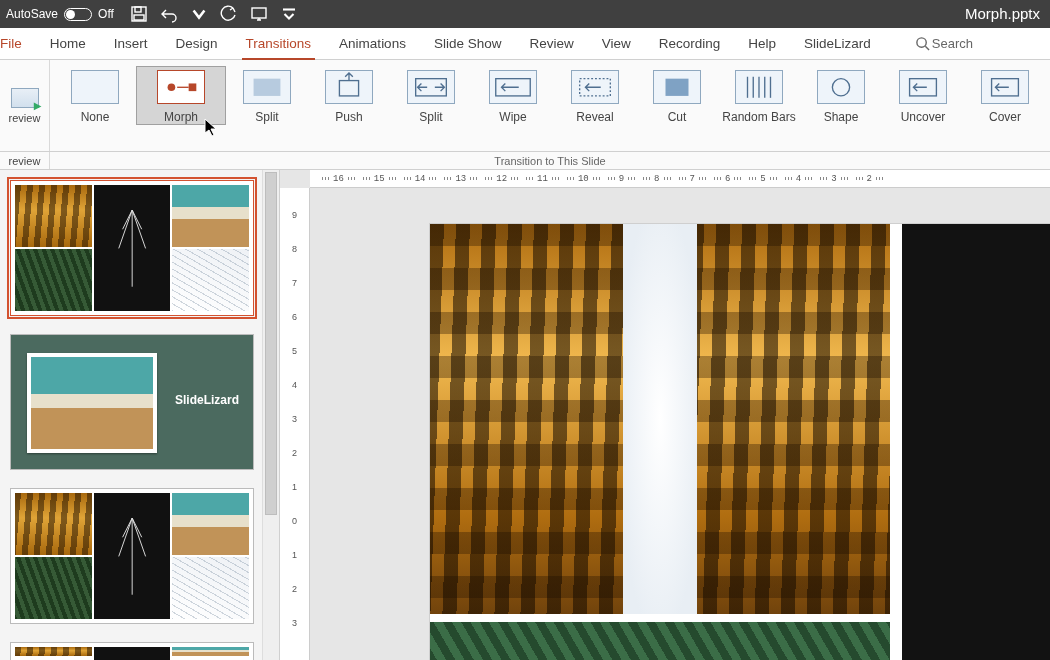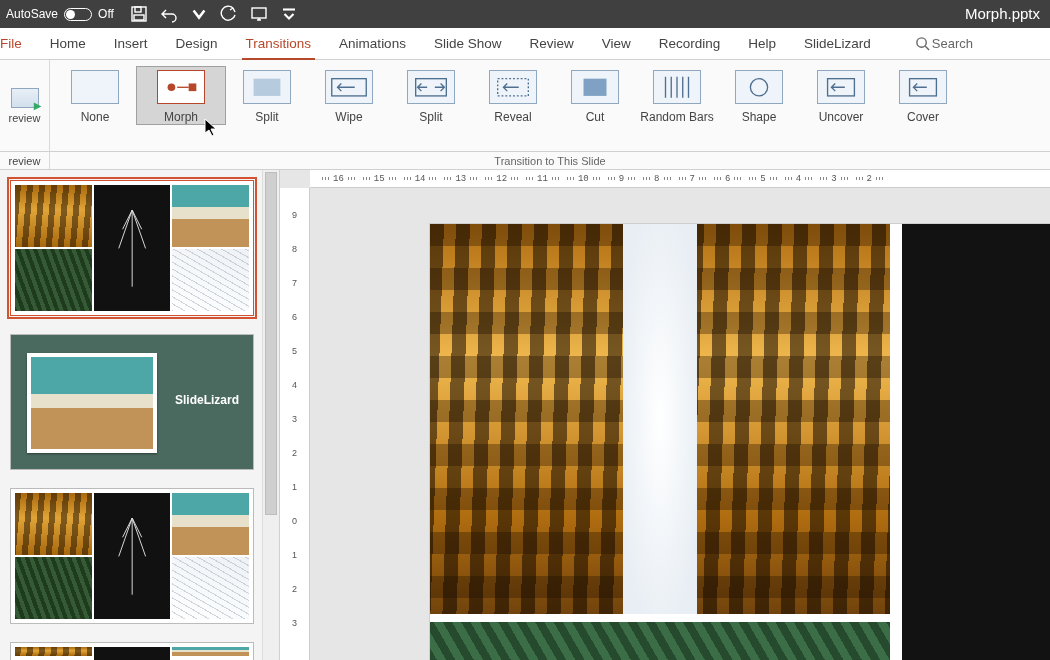--- a/index.html
+++ b/index.html
@@ -413,34 +413,43 @@
         <div class="thumb">
           <svg viewBox="0 0 48 34">
               <rect x="10" y="8" width="28" height="18" fill="#7fa2c4" stroke="none" opacity=".5"></rect>
             </svg>
         </div>
         <span>Split</span>
       </div>
       <div class="trans-item">
         <div class="thumb">
           <svg viewBox="0 0 48 34">
+              <rect x="14" y="10" width="20" height="16"></rect>
+              <path d="M24 10 V2 M20 6 L24 2 L28 6"></path>
+            </svg>
+        </div>
+        <span>Push</span>
+      </div>
+      <div class="trans-item">
+        <div class="thumb">
+          <svg viewBox="0 0 48 34">
+              <rect x="8" y="8" width="32" height="18"></rect>
+              <path d="M20 17 H10 M14 13 L10 17 L14 21 M28 17 H38 M34 13 L38 17 L34 21"></path>
+            </svg>
+        </div>
+        <span>Split</span>
+      </div>
+      <div class="trans-item">
+        <div class="thumb">
+          <svg viewBox="0 0 48 34">
               <rect x="6" y="8" width="36" height="18"></rect>
               <path d="M30 17 H12 M16 13 L12 17 L16 21"></path>
             </svg>
         </div>
         <span>Wipe</span>
-      </div>
-      <div class="trans-item">
-        <div class="thumb">
-          <svg viewBox="0 0 48 34">
-              <rect x="8" y="8" width="32" height="18"></rect>
-              <path d="M20 17 H10 M14 13 L10 17 L14 21 M28 17 H38 M34 13 L38 17 L34 21"></path>
-            </svg>
-        </div>
-        <span>Split</span>
       </div>
       <div class="trans-item">
         <div class="thumb">
           <svg viewBox="0 0 48 34">
               <rect x="8" y="8" width="32" height="18" stroke-dasharray="2 2"></rect>
               <path d="M30 17 H14 M18 13 L14 17 L18 21"></path>
             </svg>
         </div>
         <span>Reveal</span>
       </div>

